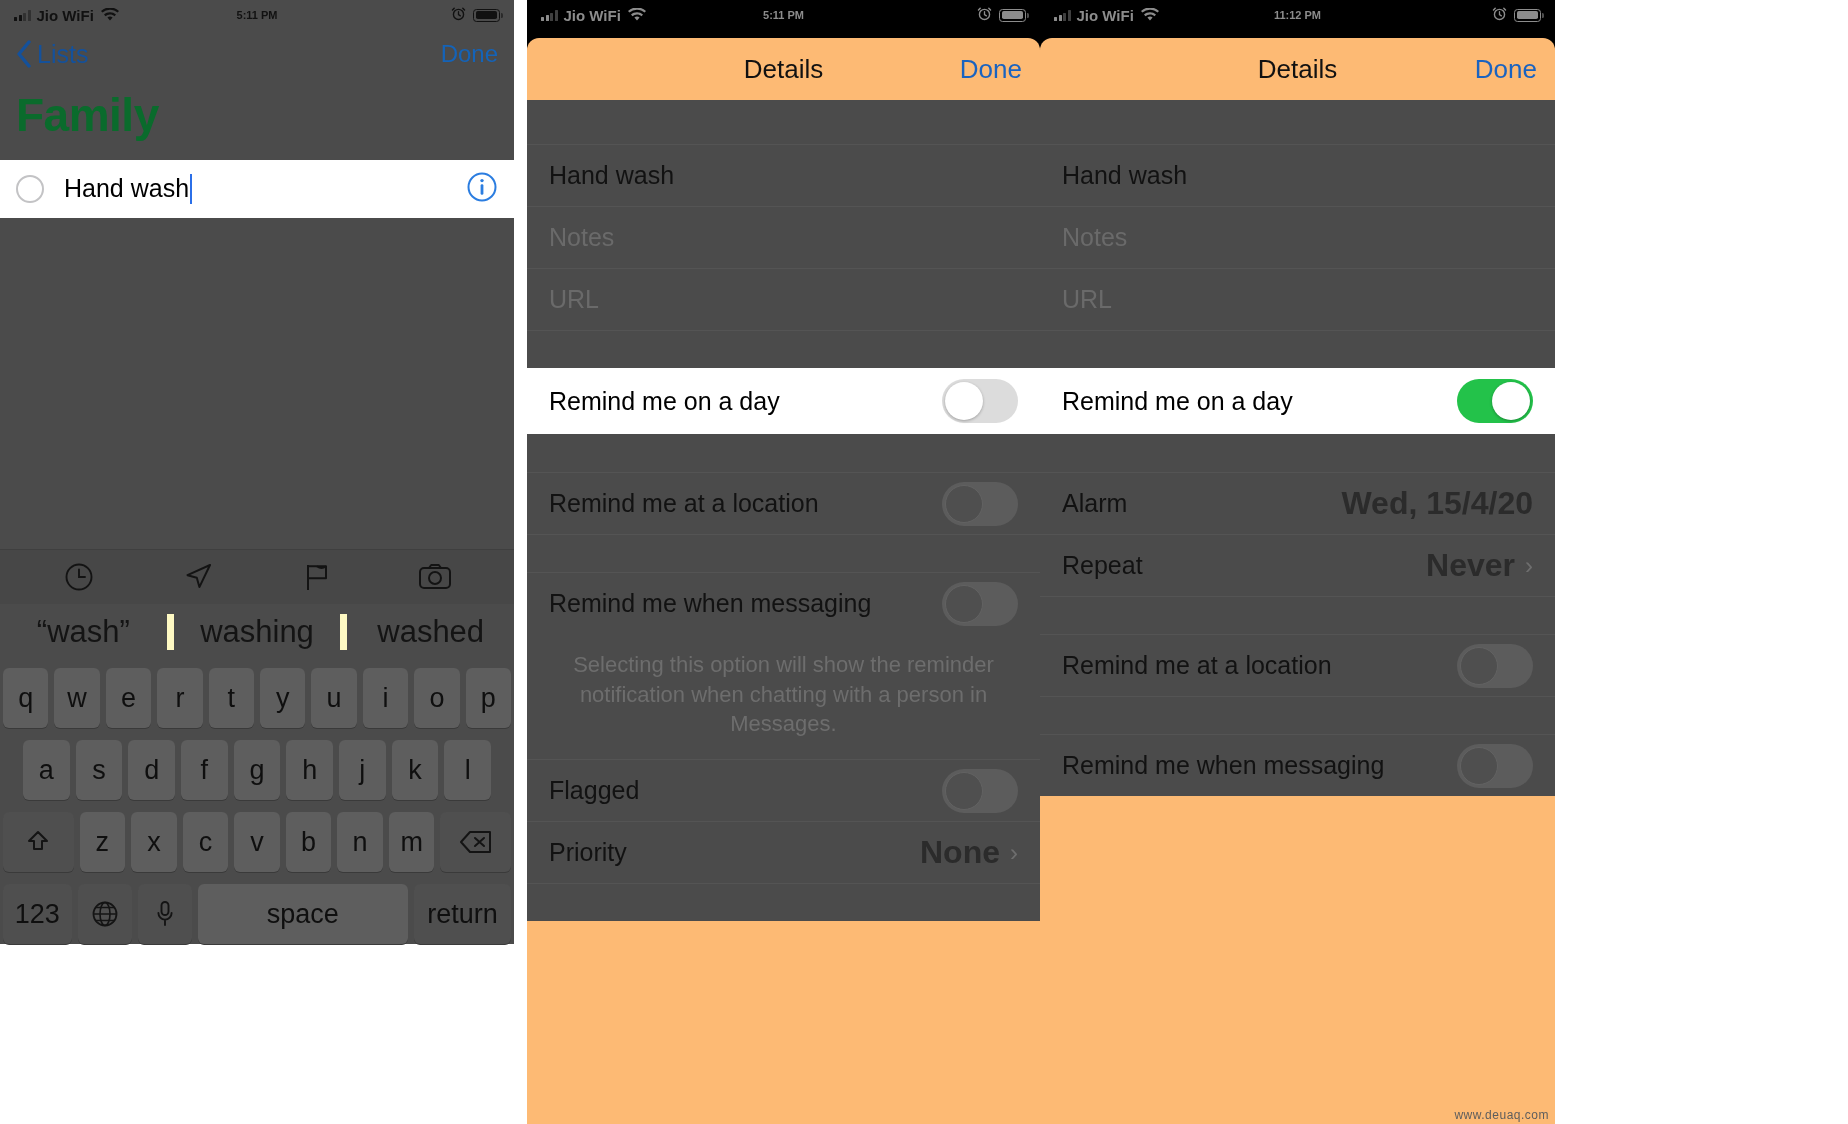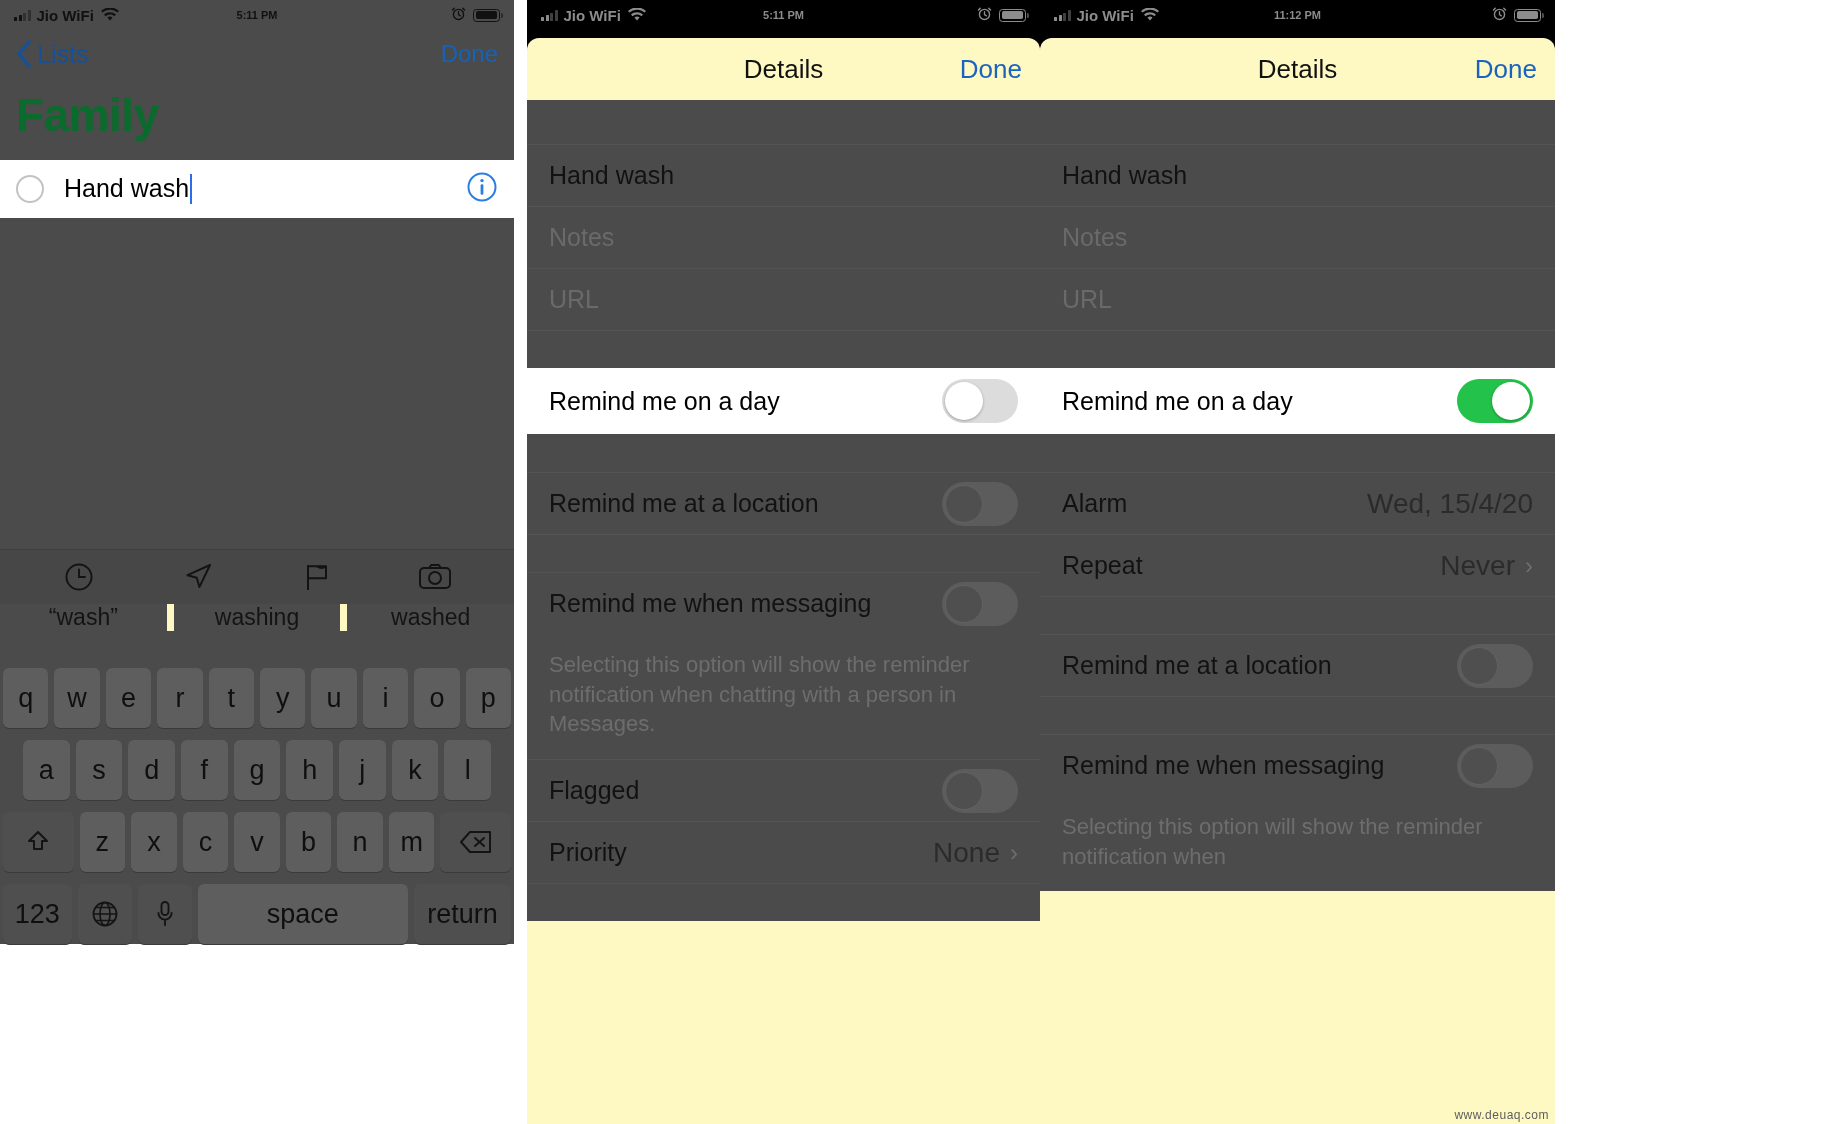--- a/index.html
+++ b/index.html
@@ -65,22 +65,22 @@
   .info-i { margin-left:auto; }
   .blank-area { background:#4b4b4b; height:331px; }
 
   
   .kbd-toolbar {
     background:#474747; height:55px; display:flex; align-items:center;
     justify-content:space-around; padding:0 20px; border-top:1px solid #3f3f3f;
   }
   .kbd-toolbar svg { display:block; opacity:.95; }
   .suggestbar {
-    background:#4b4b4b; height:56px; display:flex; align-items:flex-start;
-    color:#141414; font-size:23px;
+    background:#4b4b4b; height:56px; display:flex; align-items:center;
+    color:#141414; font-size:31px;
   }
   .sug { flex:1; text-align:center; }
   .sug + .sug { border-left:7px solid #fef9c3; }
   .kbd { background:#4b4b4b; padding: 8px 3px 0 3px; }
   .krow { display:flex; justify-content:center; gap:6px; margin-bottom:12px; }
   .key {
     background:#5e5e5e; border-radius:6px; height:60px; min-width:42px; flex:1;
     display:flex; align-items:center; justify-content:center;
     font-size:27px; color:#0f0f0f; box-shadow:0 1px 0 #3a3a3a;
   }
@@ -89,35 +89,35 @@
   .krow.r3 .key.wide { flex:1.55; }
   .krow.r4 .key.num { flex:1.7; }
   .krow.r4 .key.space { flex:5.2; }
   .krow.r4 .key.ret { flex:2.4; }
   .krow.r4 .key.sm { flex:0 0 54px; }
 
   
   .sheetwrap { position:relative; height:1094px; background:#000; }
   .sheet {
     position:absolute; left:0; right:0; top:8px; bottom:0;
-    background:#fef9c3; border-radius:12px 12px 0 0; overflow:hidden;
+    background:#fdba74; border-radius:12px 12px 0 0; overflow:hidden;text-align:center;
   }
   .navdet {
     height:62px; display:flex; align-items:center; justify-content:center;
     position:relative; padding:0 18px;
   }
   .navdet .title { font-size:26px; color:#111; font-weight:500; }
   .navdet .done { position:absolute; right:18px; font-size:26px; color:#1a63c0; }
   .sec-gap { height:44px; background:#4b4b4b; }
   .row {
     height:62px; display:flex; align-items:center; padding:0 22px;
     font-size:25px; color:#121212; border-top:1px solid #545454;
     background:#4b4b4b;
   }
-  .row .val { margin-left:auto; color:#2b2b2b; font-size:28px; }
+  .row .val { margin-left:auto; color:#2b2b2b; font-size:32px;font-weight:bold; }
   .row .chev { margin-left:10px; color:#6e6e6e; font-size:24px; }
   .row.ph { color:#6a6a6a; }
   .row.active { background:#ffffff; color:#000; border-top:none; }
   .row.tall { height:66px; }
   .note {
     padding: 16px 22px 20px 22px; font-size:22px; line-height:1.35;
     color:#6d6d6d; background:#4b4b4b;
   }
   .blockgap { height:38px; background:#4b4b4b; border-top:1px solid #545454;}
   .blockgap.noline { border-top:none; }
@@ -480,19 +480,18 @@
 
         <div class="blockgap"></div>
 
         <div class="row">
           <span>Remind me when messaging</span>
           <span class="tg off dimmed">
               <span class="knob"></span>
             </span>
         </div>
 
-        <div class="note">Selecting this option will show the reminder notification when</div>
       </div>
       <div class="wm">www.deuaq.com</div>
     </div>
   </div>
 
 </div>
 
 </body></html>

